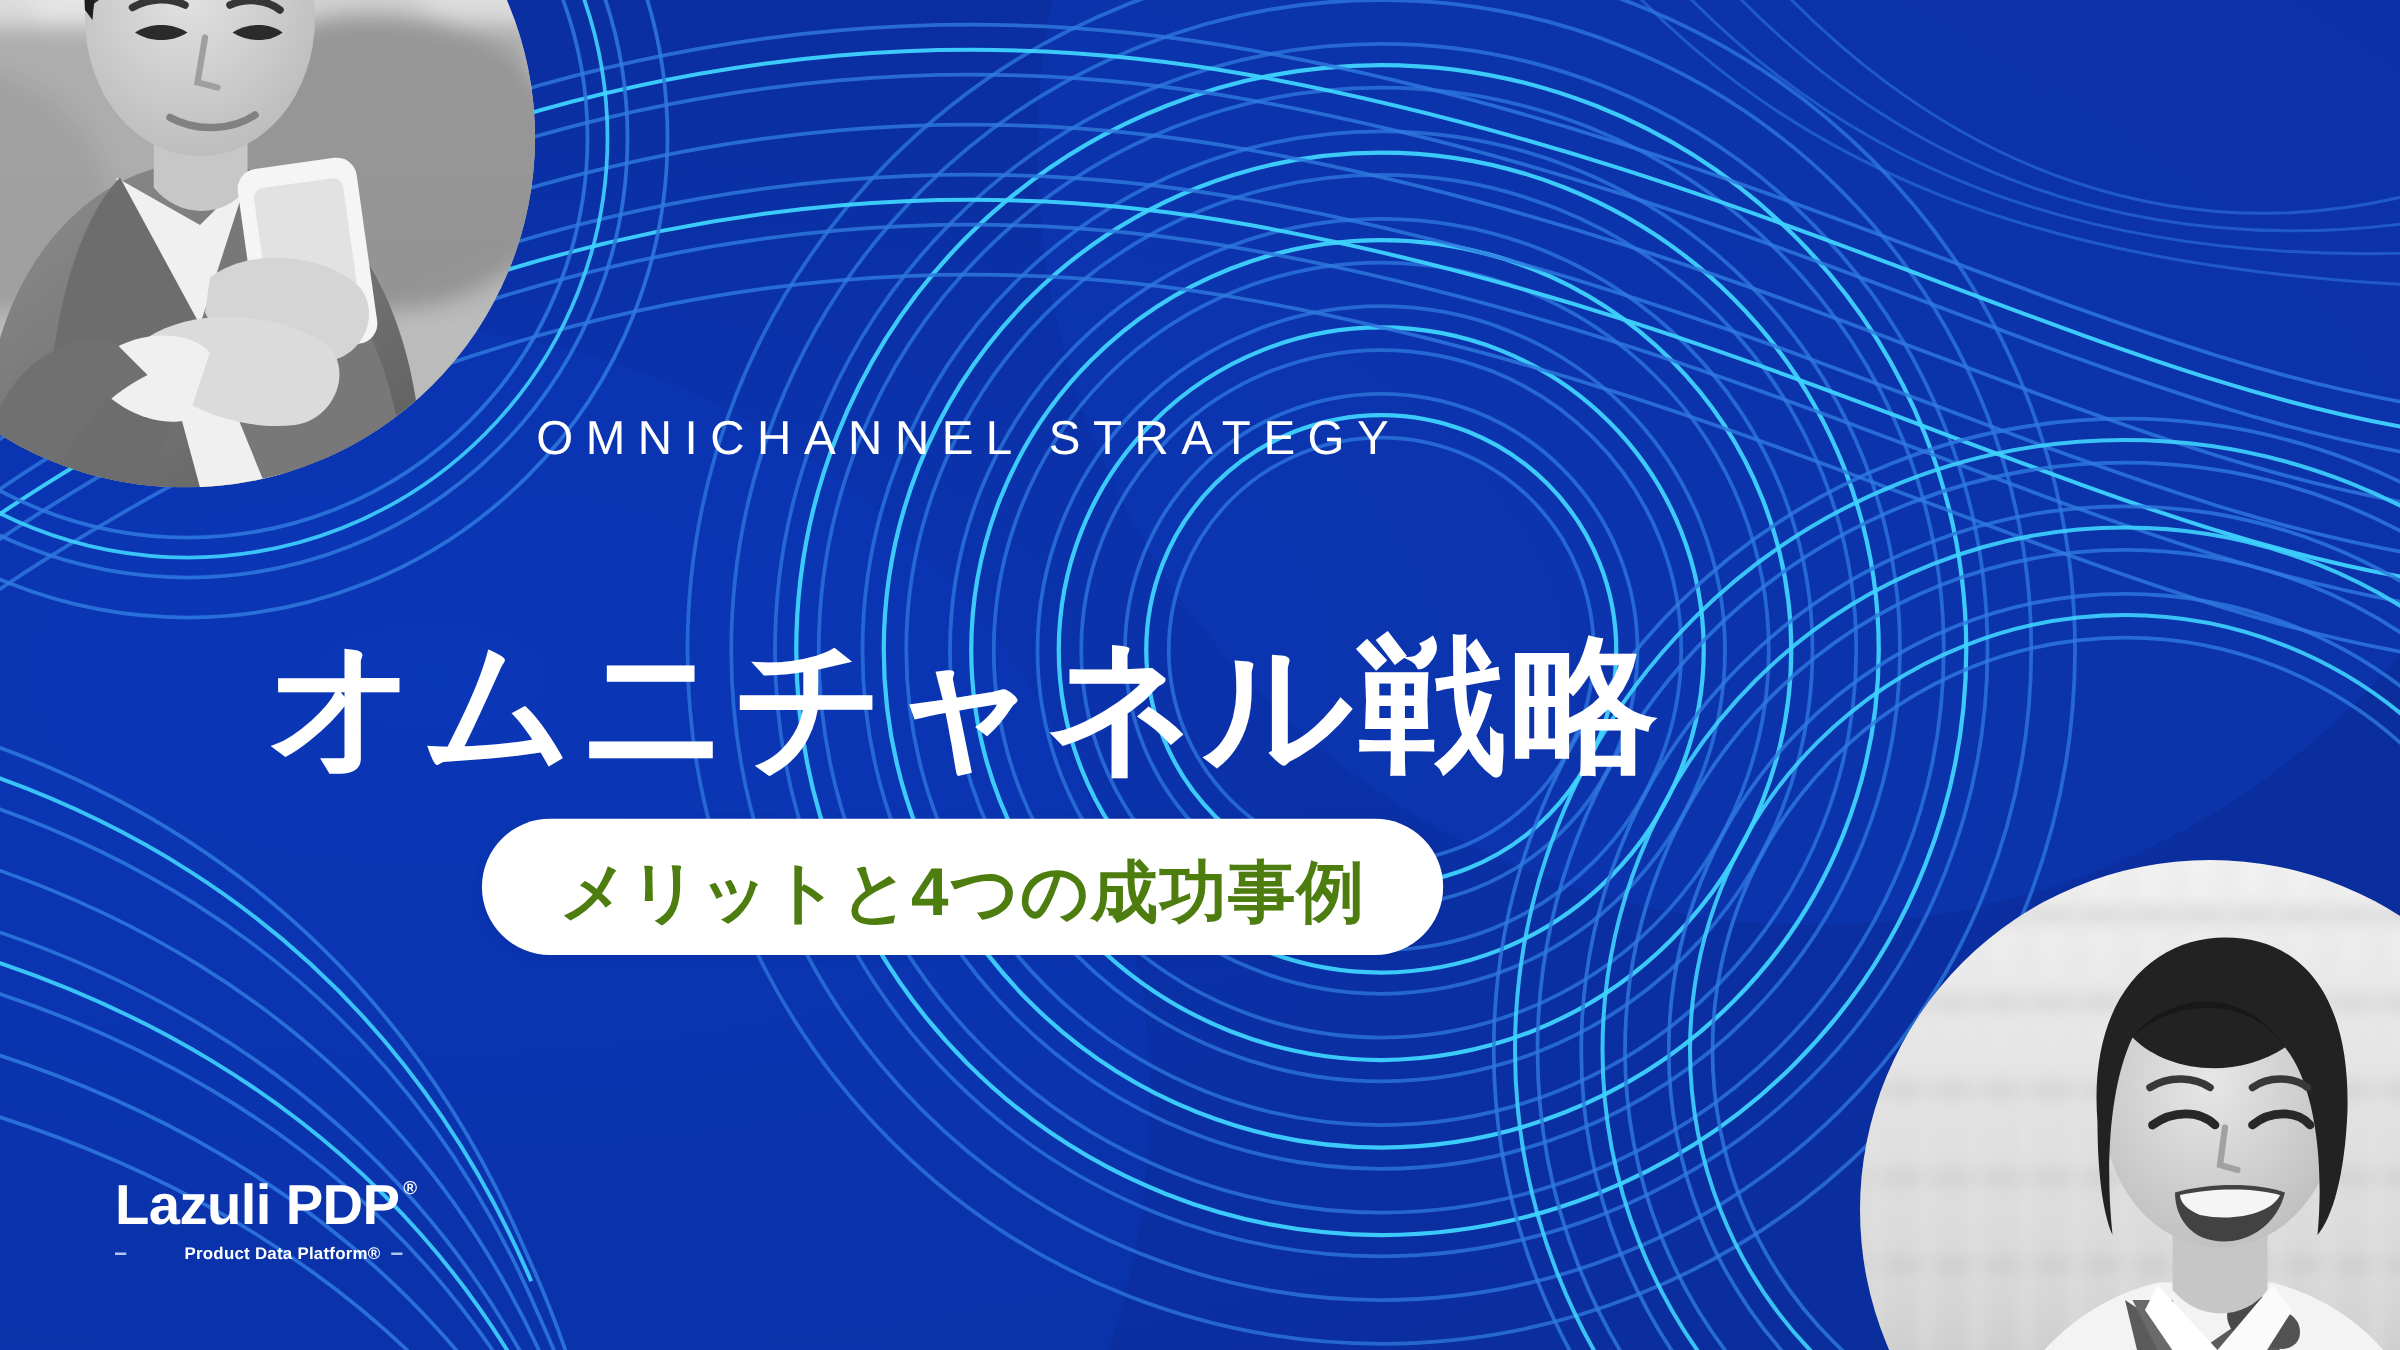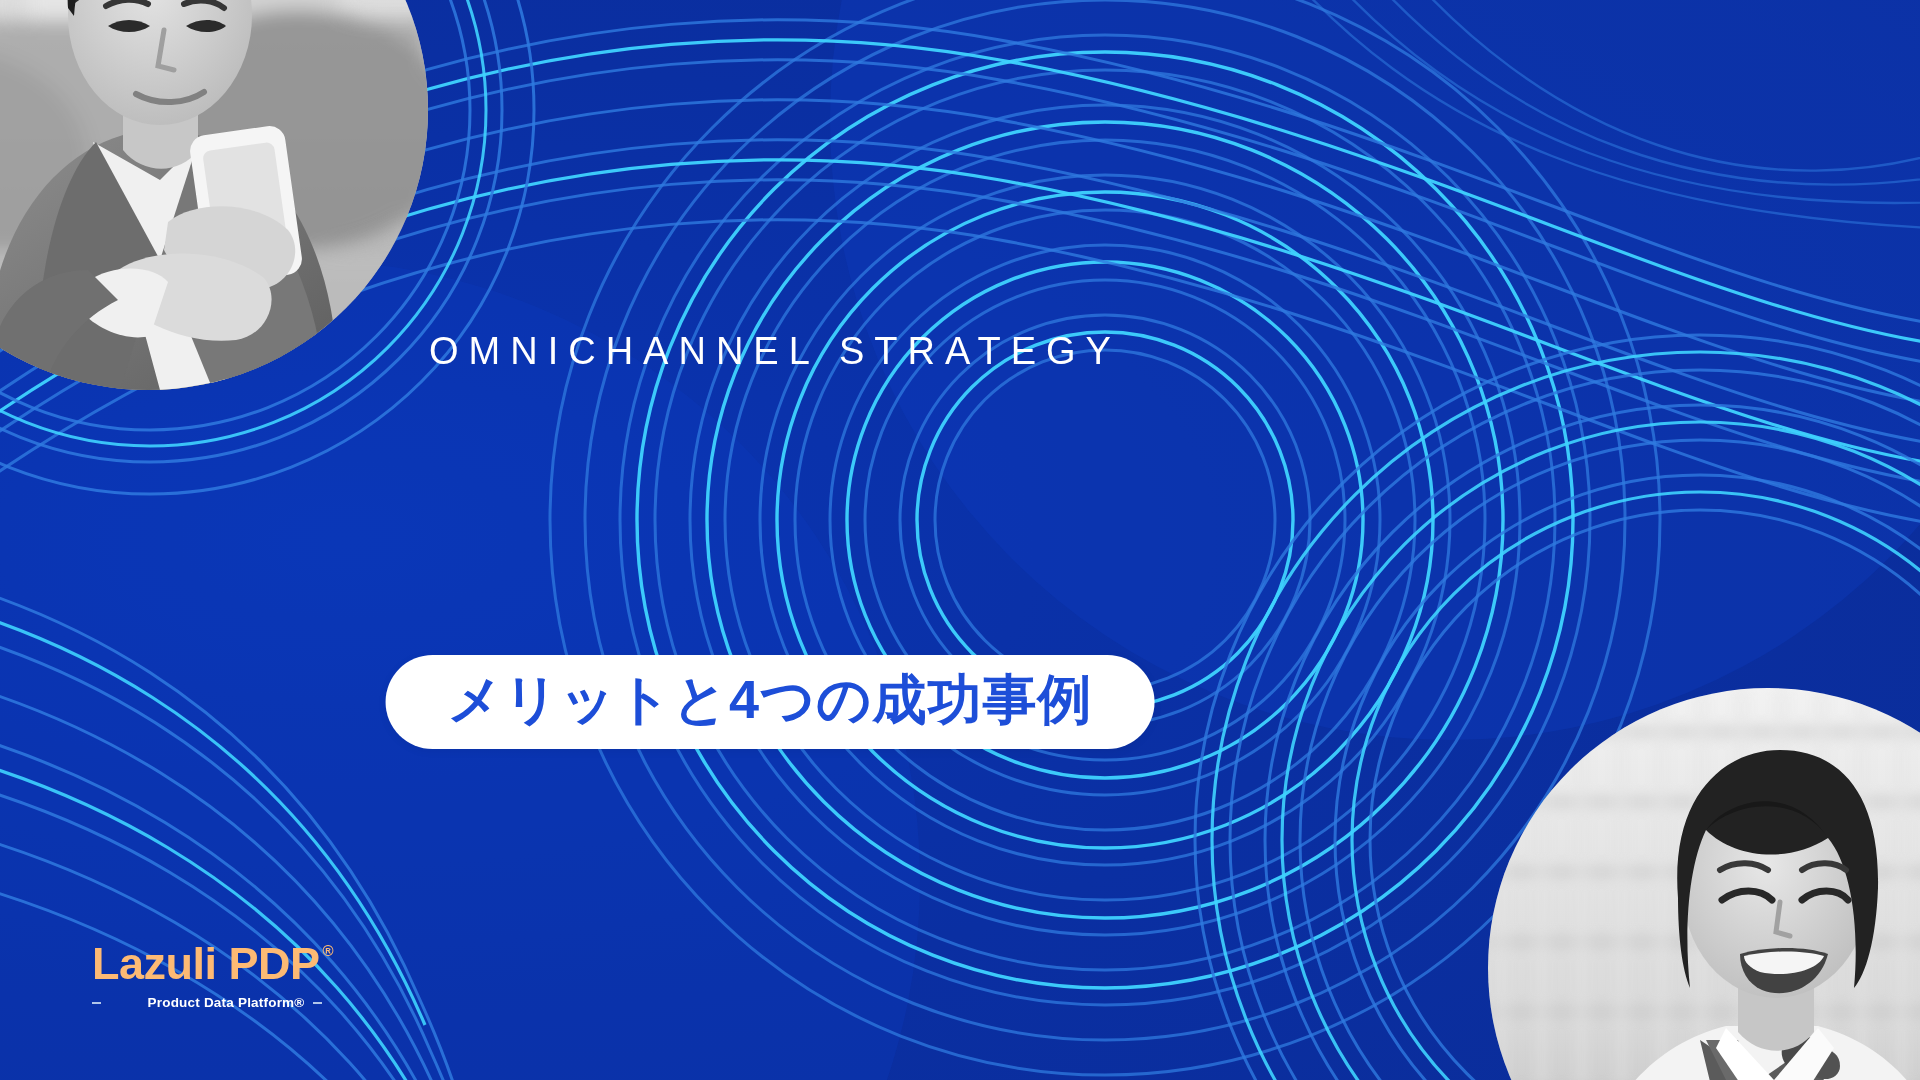--- a/index.html
+++ b/index.html
@@ -89,39 +89,39 @@
     white-space: nowrap;
   }
 
   .pill {
     position: absolute;
     left: 50%;
     transform: translateX(-50%);
     top: 655px;
     background: #ffffff;
     border-radius: 999px;
-    padding: 13px 62px 19px;
-    color: #1d4ed8;
+    padding: 28px 62px 19px;
+    color: #4d7c0f;
     font-size: 54px;
     font-weight: 700;
     letter-spacing: 1px;
     line-height: 1.15;
     white-space: nowrap;
     box-shadow: 0 2px 10px rgba(0,0,0,0.06);
   }
 
   
   .logo {
     position: absolute;
     left: 92px;
     bottom: 70px;
     width: 230px;
   }
   .logo-word {
-    color: #fdba74;
+    color: #ffffff;
     font-size: 45px;
     font-weight: 700;
     letter-spacing: -0.5px;
     line-height: 1;
     display: flex;
     align-items: flex-start;
     white-space: nowrap;
   }
   .logo-reg {
     font-size: 15px;
@@ -410,20 +410,21 @@
       <path d="M438 418 L546 418 L534 560 L450 560 Z" fill="#f4f2f0"></path>
       <path d="M430 394 L554 394 L550 424 L434 424 Z" fill="#262320"></path>
       <path d="M440 426 L544 426 L540 452 L444 452 Z" fill="#dedbd8" opacity="0.8"></path>
     </svg>
   </div>
 
   <div class="content">
 
     <div class="eyebrow">OMNICHANNEL STRATEGY</div>
 
+    <h1 class="main-title">オムニチャネル戦略</h1>
 
     <div class="pill">メリットと4つの成功事例</div>
 
     <div class="logo">
       <div class="logo-word">
         <span>Lazuli PDP</span>
         <span class="logo-reg">®</span>
       </div>
       <div class="logo-sub">
         <span class="logo-rule"></span>

